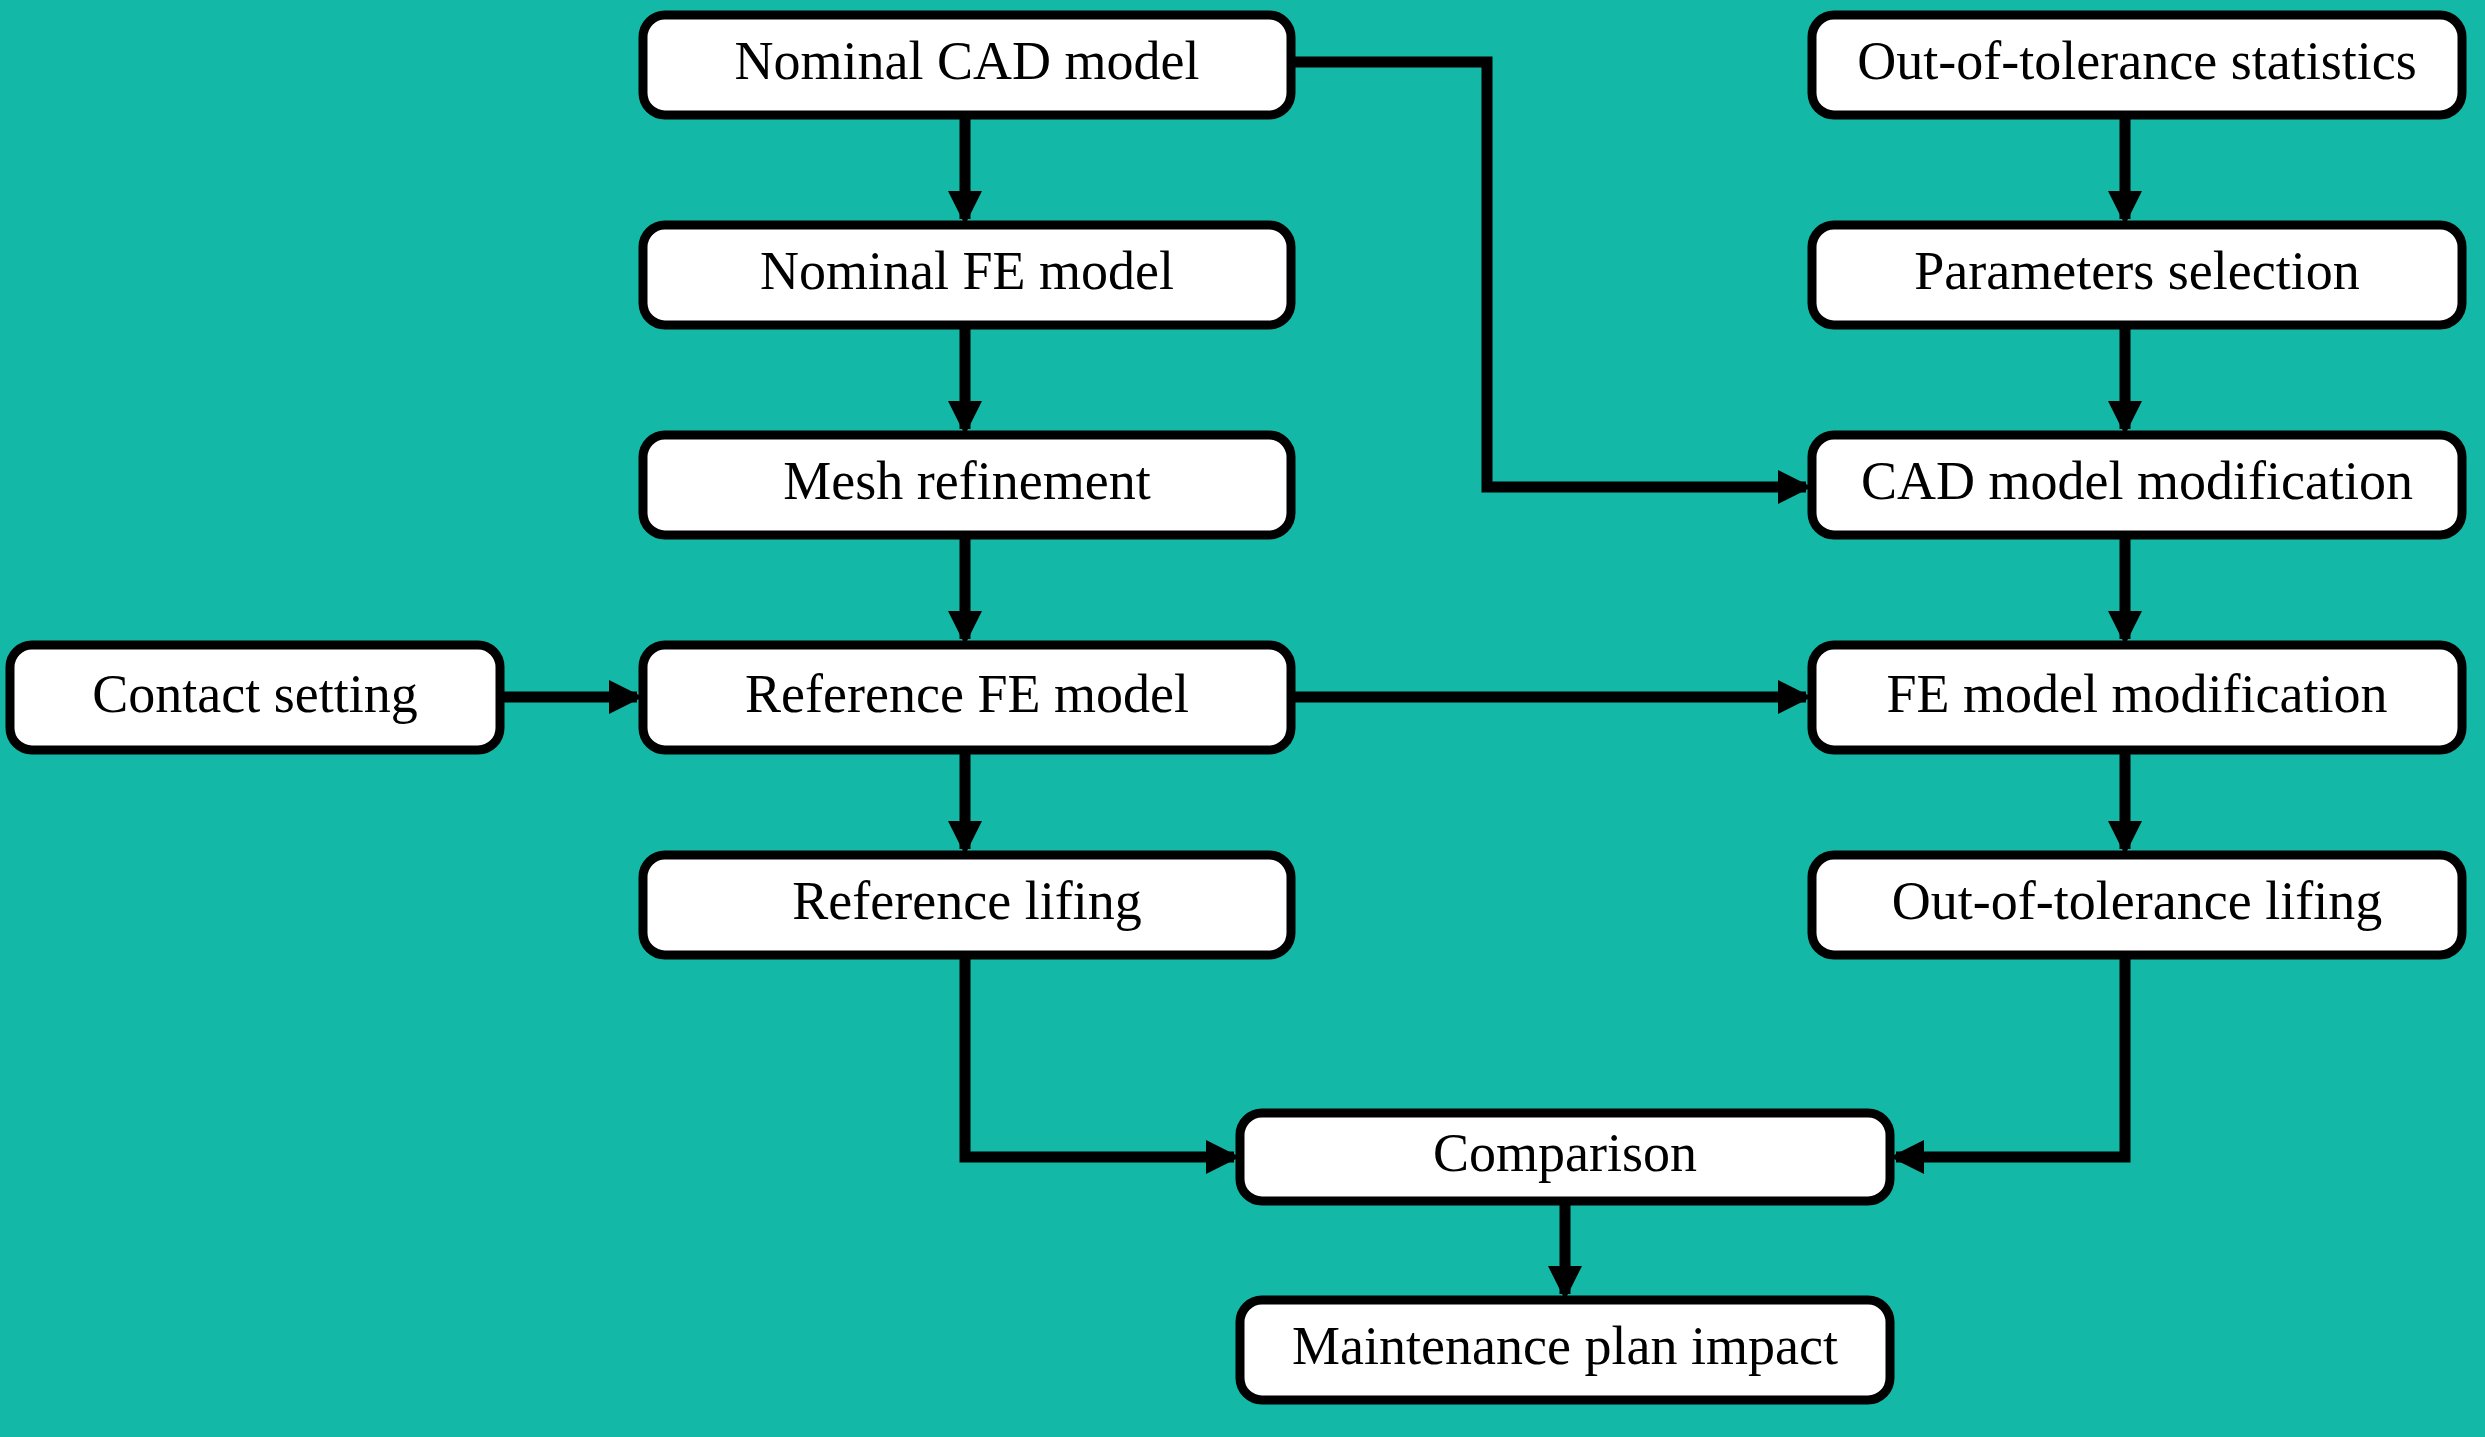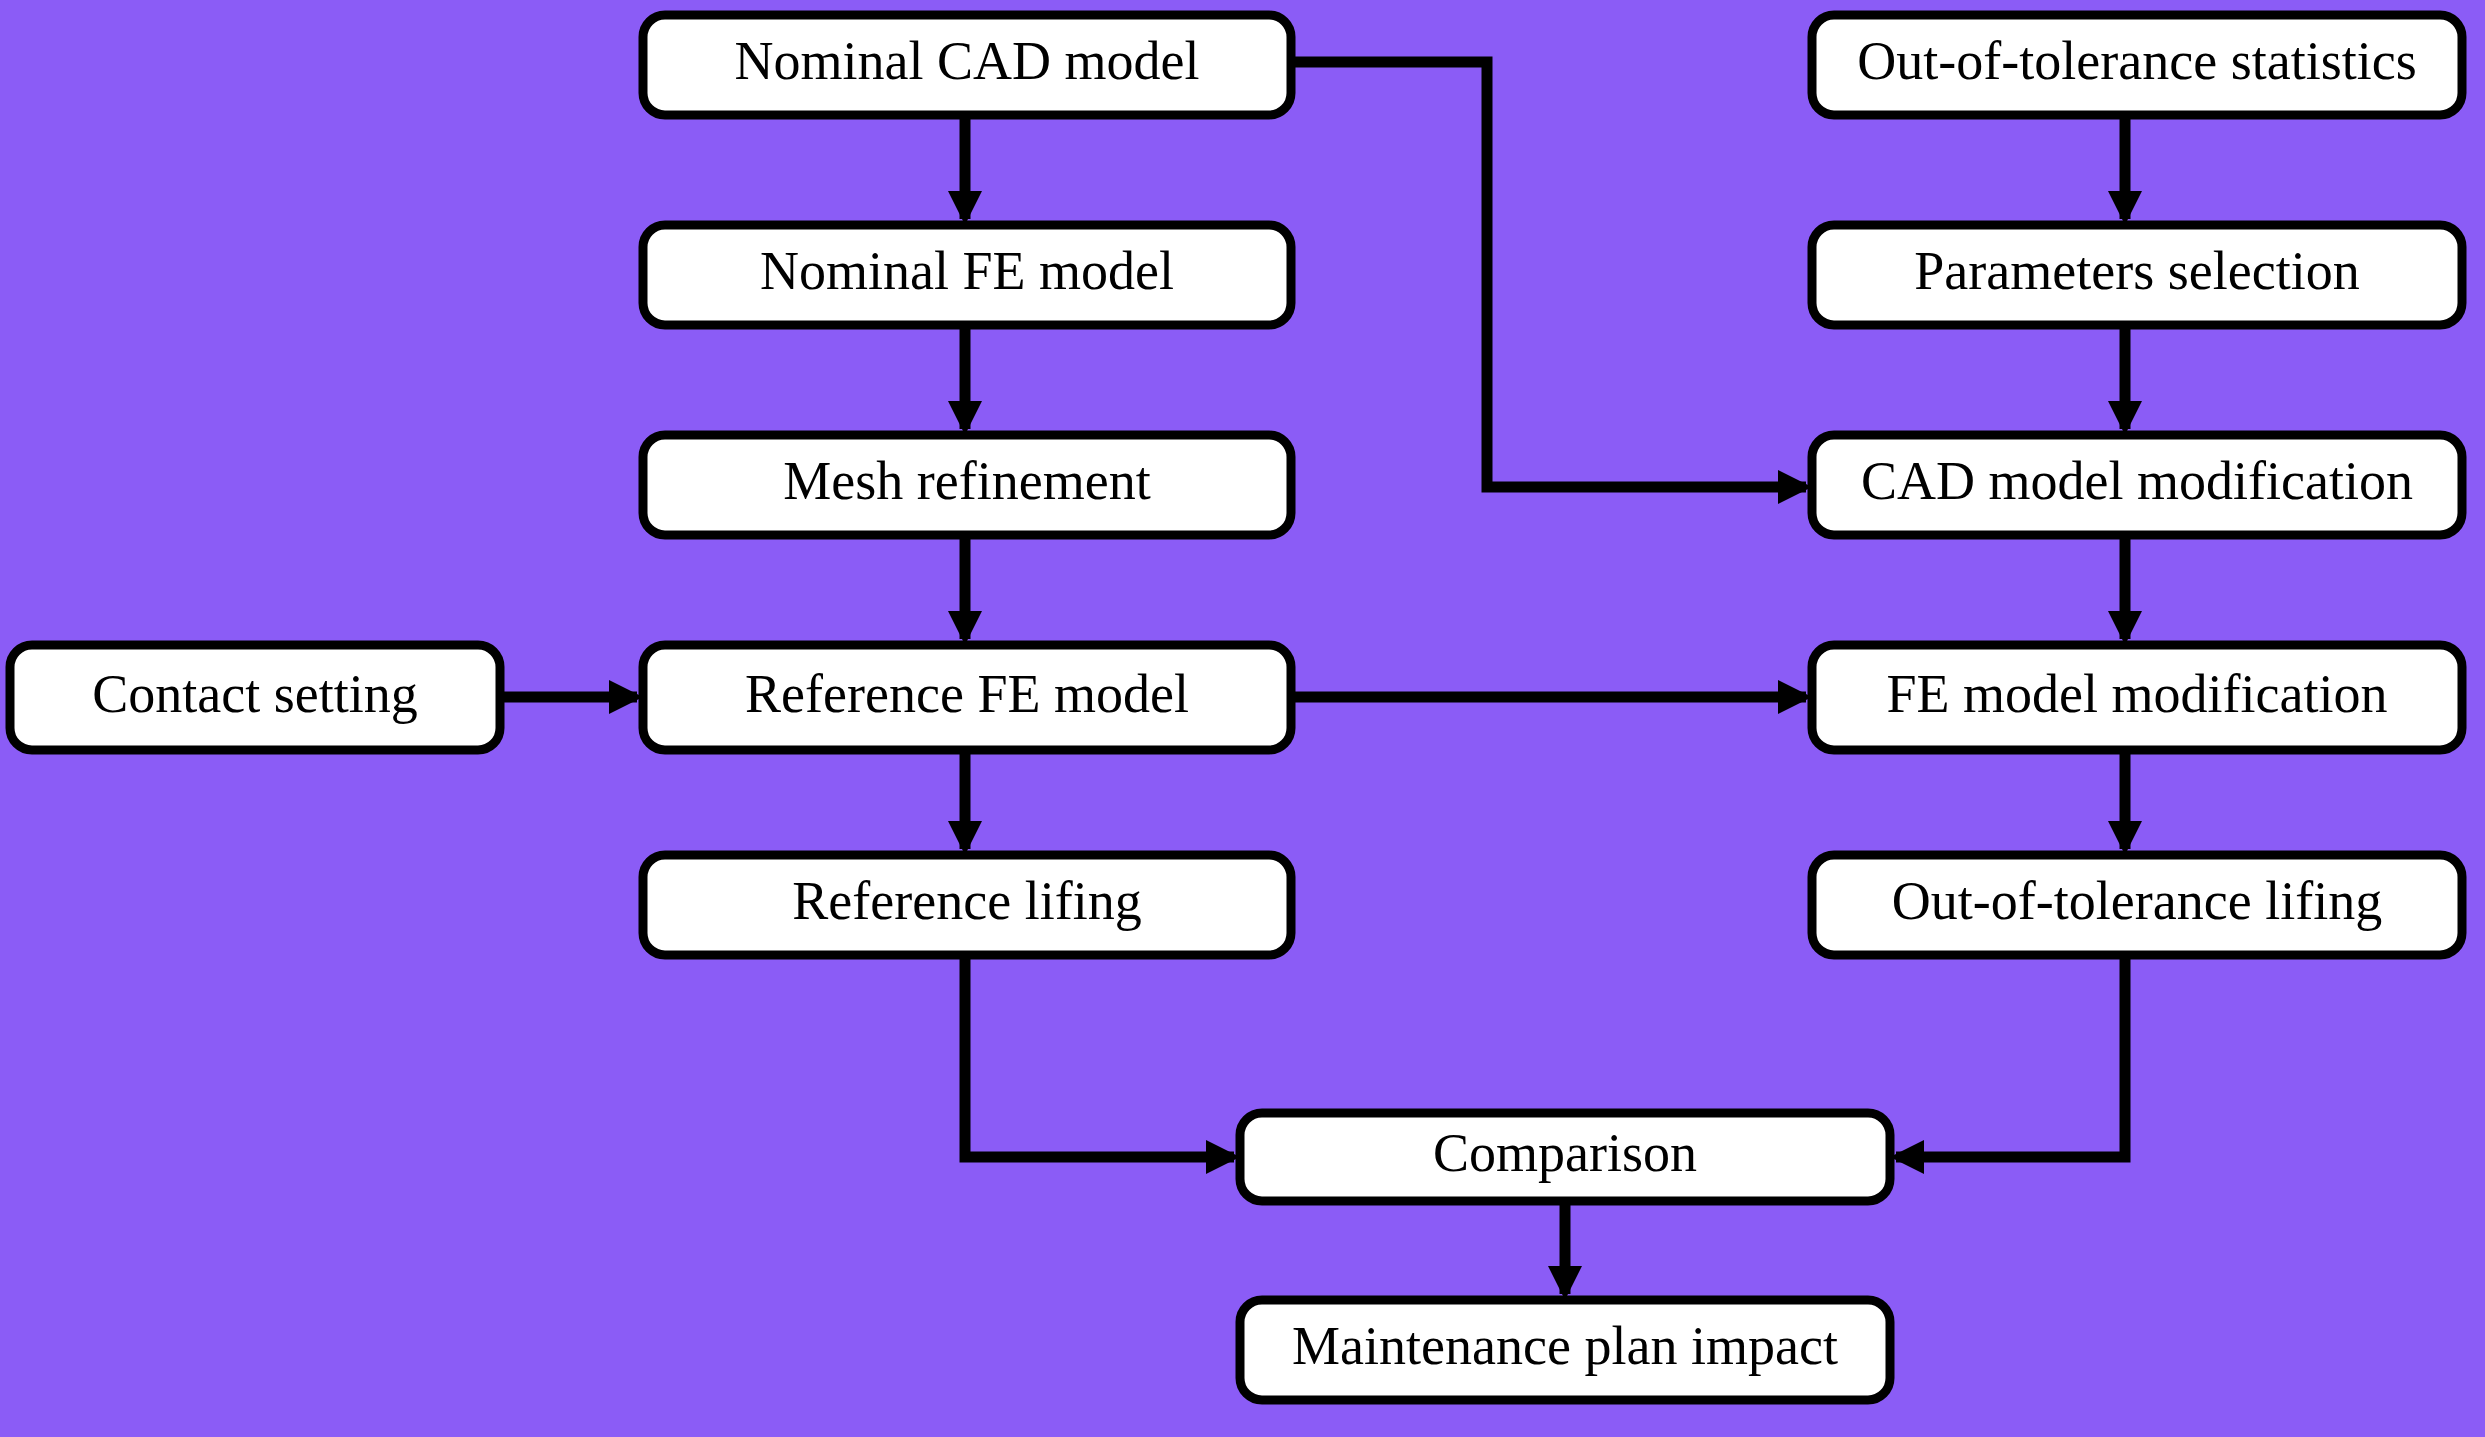--- a/index.html
+++ b/index.html
@@ -10,21 +10,21 @@
   body {
     width: 2485px;
     height: 1437px;
     font-family: "Liberation Serif", "DejaVu Serif", serif;
     overflow: hidden;
   }
   #flowchart-root {
     position: relative;
     width: 2485px;
     height: 1437px;
-    background: #8b5cf6;
+    background: #14b8a6;
     text-align: center;
   }
   svg#flow-svg {
     position: absolute;
     top: 0;
     left: 0;
     width: 2485px;
     height: 1437px;
     display: block;
   }

